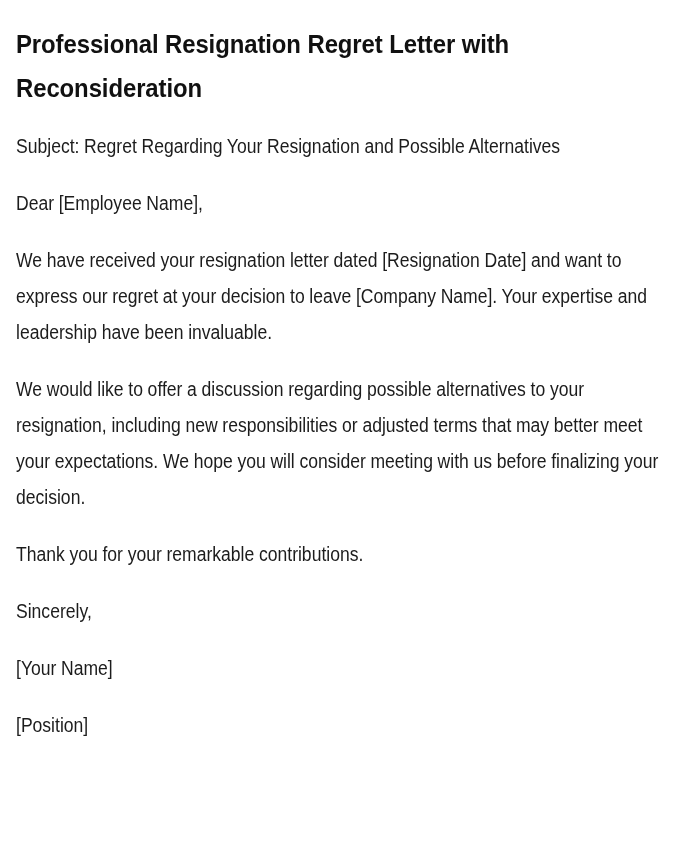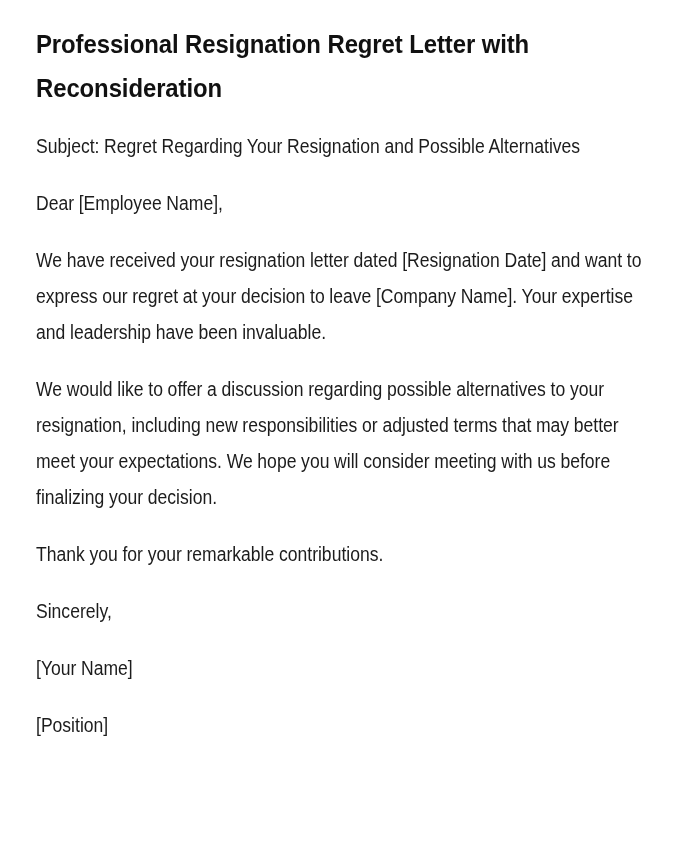--- a/index.html
+++ b/index.html
@@ -13,21 +13,21 @@
     overflow: hidden;
     font-family: "Liberation Sans", sans-serif;
     -webkit-font-smoothing: antialiased;
   }
 
   .page {
     box-sizing: border-box;
     width: 700px;
     height: 861px;
     background: #ffffff;
-    padding: 22px 40px 0 36px;
+    padding: 22px 40px 0 16px;
   }
 
   .doc-title {
     margin: 0 0 18px 0;
     font-family: "Liberation Sans", sans-serif;
     font-size: 26px;
     font-weight: 700;
     line-height: 44px;
     letter-spacing: -0.1px;
     color: #111111;

